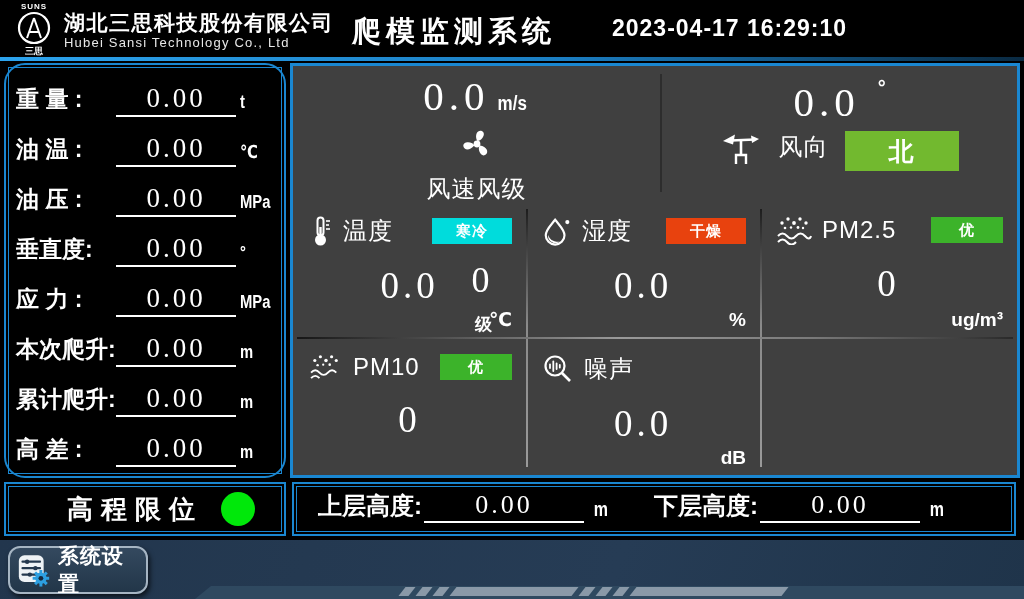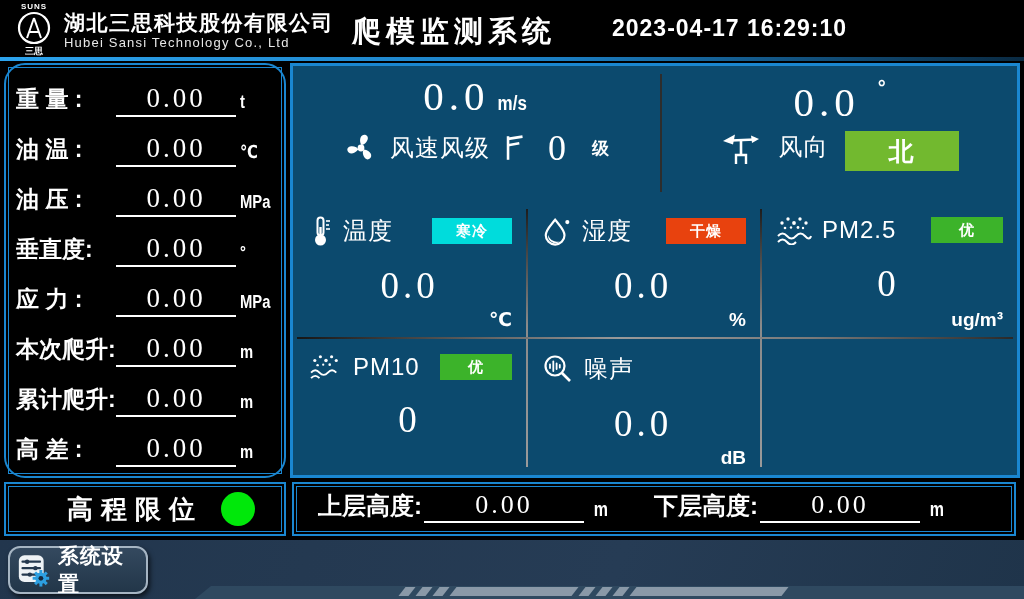--- a/index.html
+++ b/index.html
@@ -18,40 +18,40 @@
   .company-cn { font-size:21px; font-weight:bold; letter-spacing:1.5px; line-height:1.2; }
   .company-en { font-size:13px; color:#e8e8e8; letter-spacing:1.2px; }
   .page-title { left:352px; top:12px; font-size:29px; font-weight:bold; letter-spacing:5px; }
   .datetime { left:612px; top:15px; font-size:23px; font-weight:bold; letter-spacing:1px; }
   .header-line { left:0; top:57px; width:1024px; height:4px;
     background:linear-gradient(to right,#2da4ee 0%,#1b7ec2 55%,#0a2a42 100%); }
 
   
   .dframe { border:2px solid #1a87d1; background:#000;padding-left:32px; }
   .dframe::before { content:""; position:absolute; inset:2px; border:1px solid #1a87d1; pointer-events:none; }
-  .sframe { border:3px solid #1a87d1; background:#0c4a6e; }
+  .sframe { border:3px solid #1a87d1; background:#404040; }
 
   
   .left-panel { left:4px; top:63px; width:282px; height:415px; padding:6px 10px 4px 10px;border-radius:21px; }
   .metric-row { display:flex; align-items:flex-end; height:50px; }
   .metric-label { width:100px; font-size:23px; font-weight:bold; white-space:nowrap; padding-bottom:6px; letter-spacing:0px; }
   .metric-value { flex:1; text-align:center; font-family:"Liberation Serif","DejaVu Serif",serif;
     font-size:27px; letter-spacing:3px; border-bottom:2px solid #fff; padding-bottom:1px; line-height:1.1; margin:0 4px 4px 0; }
   .metric-unit { width:34px; font-size:18px; font-weight:bold; padding-bottom:8px; text-align:left;
     transform:scaleX(.82); transform-origin:left bottom; white-space:nowrap; }
 
   
   .right-panel { left:290px; top:63px; width:730px; height:415px; }
   .wind-left  { left:0; top:0; width:367px; height:133px; }
   .wind-divider { left:367px; top:8px; width:2px; height:118px; background:#2d2d2d; }
   .wind-right { left:369px; top:0; width:355px; height:133px; }
   .big-val { font-family:"Liberation Serif","DejaVu Serif",serif; font-size:41px; letter-spacing:5px; line-height:1; }
   .wl-top { margin-top:10px; text-align:center; }
   .wl-unit { font-size:20px; font-weight:bold; margin-left:6px; transform:scaleX(.85); display:inline-block; }
-  .wl-bottom { display:flex; align-items:center; justify-content:center; gap:12px; margin-top:10px; }
+  .wl-bottom { display:flex; align-items:center; justify-content:center; gap:12px; margin-top:10px;flex-direction:column; }
   .wind-label { font-size:24px; letter-spacing:1px; }
   .level-val { font-family:"Liberation Serif","DejaVu Serif",serif; font-size:36px; margin-left:8px; }
   .level-unit { font-size:17px; font-weight:bold; margin-left:14px; }
   .wr-top { margin-top:10px; text-align:center; }
   .deg-unit { font-size:20px; font-weight:bold; vertical-align:22px; margin-left:18px; }
   .wr-bottom { display:flex; align-items:flex-start; justify-content:center; gap:16px; margin-top:8px; }
   .dir-reading { width:114px; height:40px; display:flex; align-items:center; justify-content:center;
     font-size:25px; font-weight:bold; letter-spacing:1px; }
 
   

